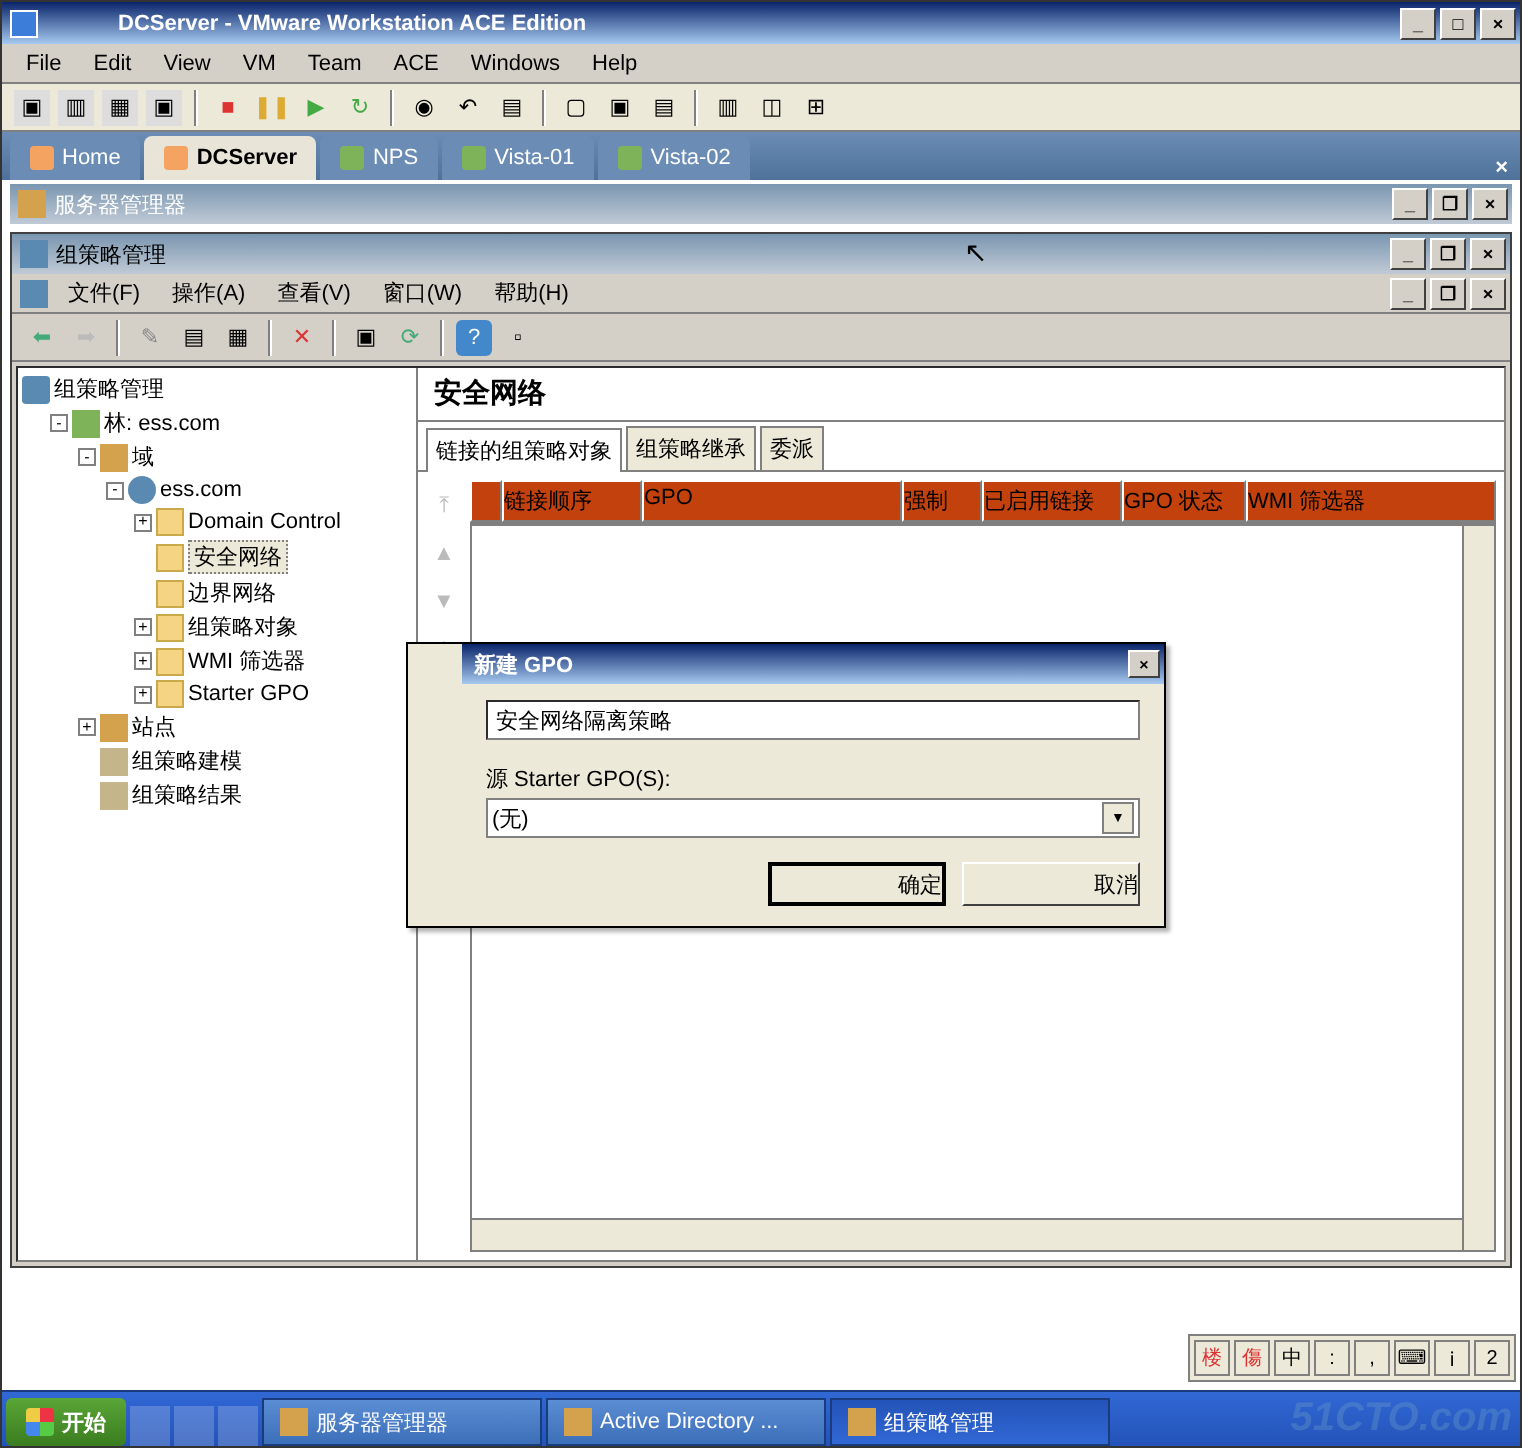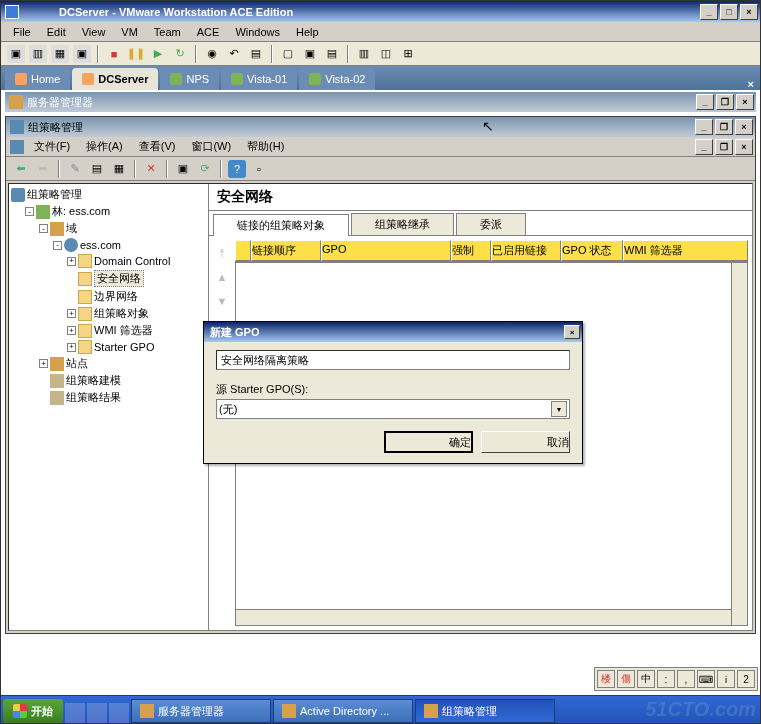--- a/index.html
+++ b/index.html
@@ -53,29 +53,29 @@
 .ico.ou { background:#f5d584; border:1px solid #c9a94a; }
 .ico.gpo { background:#bfb89a; border:1px solid #808080; }
 .ico.model { background:#c4b68a; }
 .ico.result { background:#c4b68a; }
 .tree-item.sel .lbl { background:#ece9d8; border:1px dotted #808080; padding:0 2px; }
 .lvl0{padding-left:0}.lvl1{padding-left:14px}.lvl2{padding-left:28px}.lvl3{padding-left:42px}.lvl4{padding-left:56px}
 
 .detail-pane { flex:1; display:flex; flex-direction:column; }
 .detail-header { font-weight:bold; font-size:14px; padding:4px 8px; border-bottom:1px solid #808080; }
 .detail-tabs { display:flex; padding:2px 4px 0; border-bottom:1px solid #808080; }
-.dtab { padding:3px 23px; border:1px solid #808080; border-bottom:none; background:#ece9d8; margin-right:2px; cursor:pointer; }
+.dtab { padding:3px 4px; border:1px solid #808080; border-bottom:none; background:#ece9d8; margin-right:2px; cursor:pointer; }
 .dtab.active { background:#fff; position:relative; top:1px; }
 .list-header { display:flex; background:#ece9d8; border-bottom:1px solid #808080; margin:4px 4px 0; }
-.lh-cell { border:1px solid #808080; border-top-color:#fff; border-left-color:#fff; padding:2px 0; background:#fde047; font-size:11px; }
+.lh-cell { border:1px solid #808080; border-top-color:#fff; border-left-color:#fff; padding:2px 0; background:#c2410c; font-size:11px; }
 .list-body { flex:1; background:#fff; margin:0 4px 4px; border:1px solid #808080; position:relative; }
 .vert-scroll { position:absolute; right:0; top:0; bottom:0; width:16px; background:#ece9d8; border-left:1px solid #808080; }
 .horiz-scroll { position:absolute; left:0; right:16px; bottom:0; height:16px; background:#ece9d8; border-top:1px solid #808080; }
 
-.dialog { position:absolute; left:202px; top:320px; width:380px; background:#ece9d8; border:1px solid #000; box-shadow:2px 2px 2px rgba(0,0,0,0.3); z-index:100; }
+.dialog { position:absolute; left:202px; top:320px; width:380px; background:#ece9d8; border:1px solid #000; box-shadow:2px 2px 2px rgba(0,0,0,0.3); z-index:100;padding-left:27px; }
 .dlg-title { height:20px; background:linear-gradient(#0a246a,#a6caf0); color:#fff; display:flex; align-items:center; padding-left:6px; font-weight:bold; }
 .dlg-title .spacer{flex:1;}
 .dlg-close { width:16px; height:14px; background:#d4d0c8; border:1px solid #404040; border-top-color:#fff; border-left-color:#fff; margin-right:2px; display:flex; align-items:center; justify-content:center; font-size:8px; color:#000; cursor:pointer; font-weight:bold; }
 .dlg-body { padding:8px 12px 10px; }
 .dlg-lbl { margin-top:6px; margin-bottom:2px; }
 .dlg-input { width:100%; height:20px; border:1px inset #808080; background:#fff; padding:2px 4px; }
 .dlg-select { width:100%; height:20px; border:1px solid #808080; background:#fff; padding:1px 2px; display:flex; align-items:center; }
 .dlg-select .caret { margin-left:auto; width:16px; height:16px; background:#ece9d8; border:1px solid #808080; display:flex; align-items:center; justify-content:center; font-size:7px; }
 .dlg-btns { display:flex; justify-content:flex-end; gap:8px; margin-top:12px; }
 .dlg-btn { width:89px; height:22px; border:1px solid #404040; border-top-color:#fff; border-left-color:#fff; background:#ece9d8; cursor:pointer;text-align:right; }

